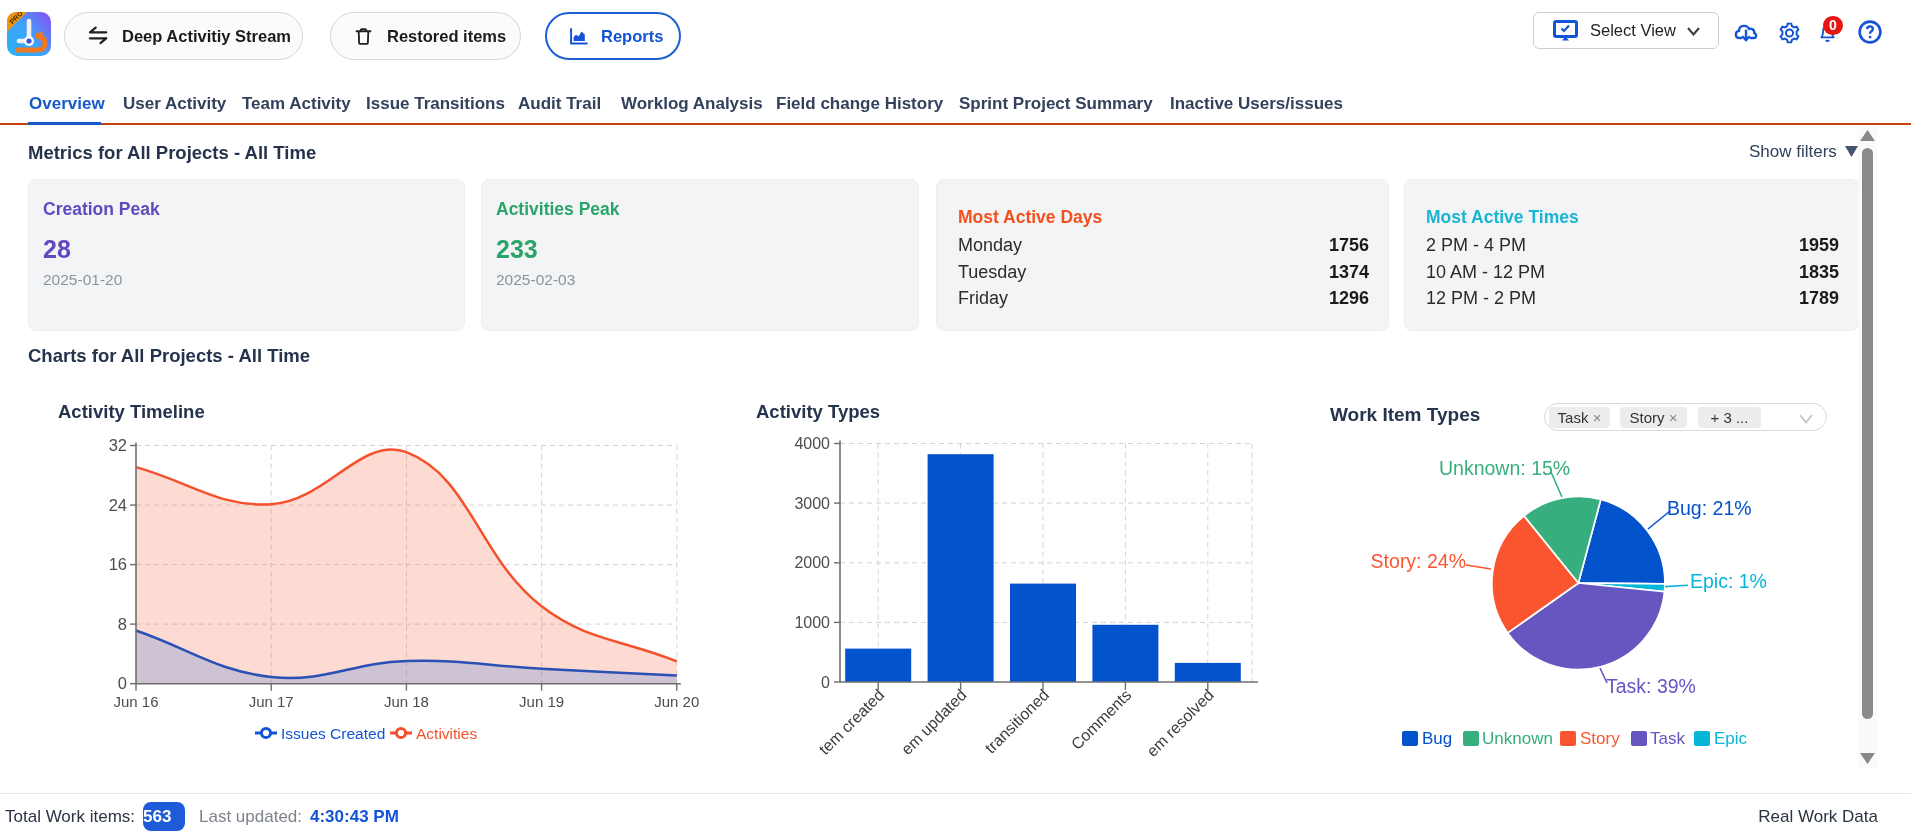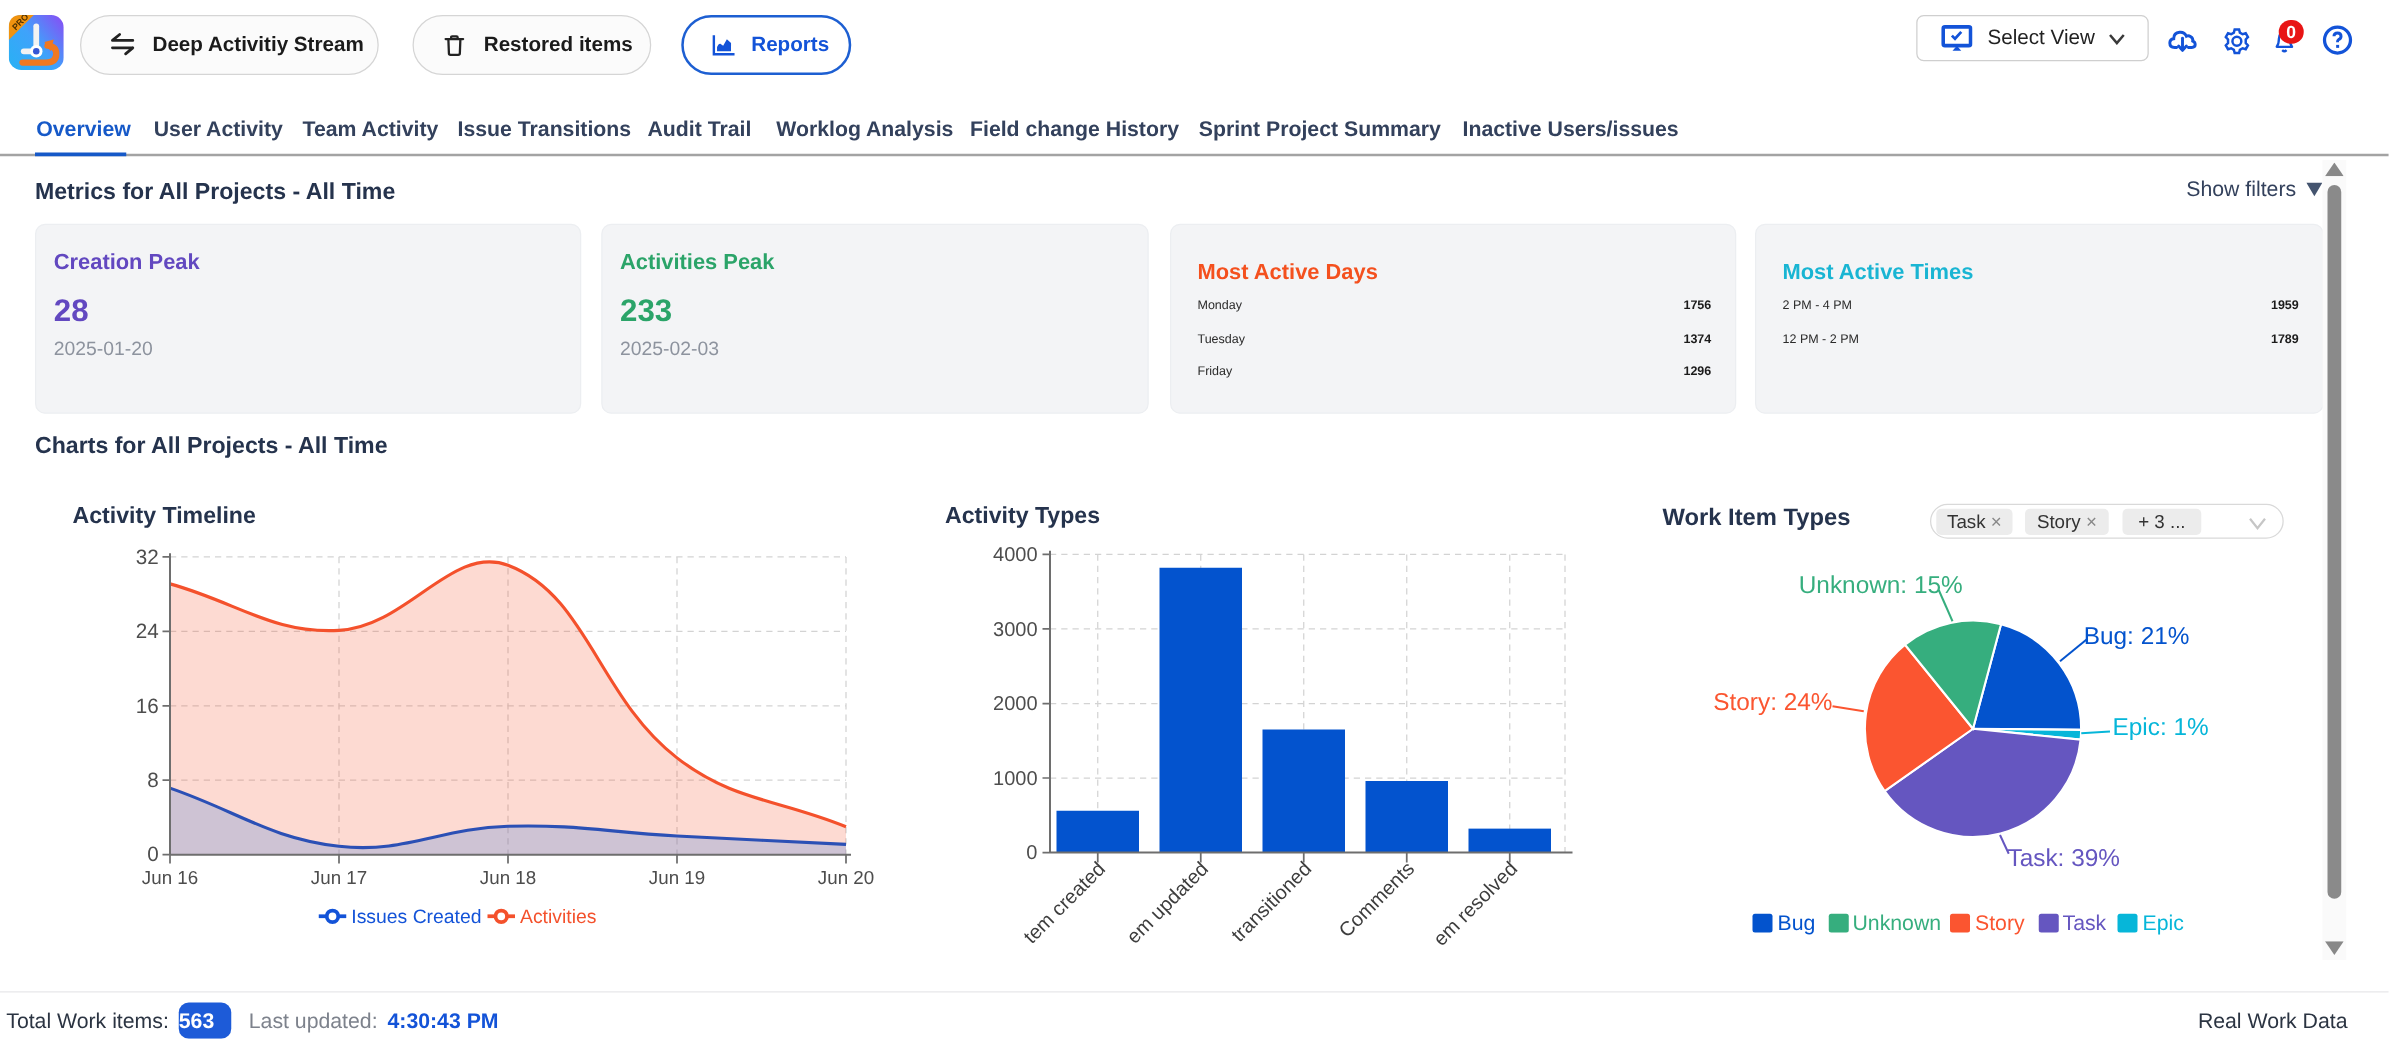--- a/index.html
+++ b/index.html
@@ -6,32 +6,32 @@
 html,body { width:1911px; height:831px; background:#fff; font-family:"Liberation Sans",sans-serif; overflow:hidden; }
 #page { position:relative; width:1911px; height:831px; }
 .abs { position:absolute; }
 
 
 .hbtn { position:absolute; top:12px; height:48px; border:1px solid #d5d5d5; border-radius:24px; background:#fbfbfb; display:flex; align-items:center; gap:13px; font-weight:700; font-size:16.5px; color:#1b1b1b; padding:15px 22px; white-space:nowrap; }
 .hbtn svg { flex-shrink:0; }
 .hbtn.active { border:2px solid #1d5fd2; color:#1353d8; background:#fff; font-size:16.5px; padding:0 20px; gap:12px; }
 
 
-#tabs { position:absolute; top:90px; left:0; width:1911px; height:35px; border-bottom:2px solid #a3a3a3; }
+#tabs { position:absolute; top:90px; left:0; width:1911px; height:35px; border-bottom:2px solid #c2410c; }
 .tab { position:absolute; top:4px; font-size:17px; font-weight:700; color:#33415c; white-space:nowrap; }
 .tab.active { color:#1659c8; }
 
 
 .card { position:absolute; top:179px; height:152px; background:#f3f4f6; border:1px solid #eceef1; border-radius:8px; }
 .card h3 { font-size:17.5px; font-weight:700; line-height:20px; }
 .card.mc h3 { margin:19px 0 0 14px; }
 .card.lc h3 { margin:27px 0 0 21px; }
 .bigval { font-size:25px; font-weight:700; line-height:26px; margin:17px 0 0 14px; }
 .carddate { font-size:15.5px; color:#8d939e; line-height:18px; margin:9px 0 0 14px; }
-.crow { display:flex; justify-content:space-between; font-size:10px; line-height:16px; color:#2b2b2b; margin:0 19px 10.5px 21px; }
+.crow { display:flex; justify-content:space-between; font-size:18px; line-height:16px; color:#2b2b2b; margin:0 19px 10.5px 21px; }
 .crow b { font-weight:700; color:#1b1b1b; }
 .crow1 { margin-top:10px; }
 
 .sechead { position:absolute; left:28px; font-size:18.5px; font-weight:700; color:#25334d; }
 
 
 .ctitle { position:absolute; font-size:18.5px; font-weight:700; color:#25334d; }
 
 
 #footer { position:absolute; top:793px; left:0; width:1911px; height:28px; border-top:1px solid #e8e8ea; }
@@ -154,20 +154,24 @@
     <div class="crow">
         <span>Friday</span>
         <b>1296</b>
       </div>
   </div>
   <div class="card lc" style="left:1404px; width:455px;">
     <h3 style="color:#19b5d3;">Most Active Times</h3>
     <div class="crow crow1">
         <span>2 PM - 4 PM</span>
         <b>1959</b>
+      </div>
+    <div class="crow">
+        <span>10 AM - 12 PM</span>
+        <b>1835</b>
       </div>
     <div class="crow">
         <span>12 PM - 2 PM</span>
         <b>1789</b>
       </div>
   </div>
 
   <div class="sechead" style="top:345px;">Charts for All Projects - All Time</div>
 
   <div class="ctitle" style="left:58px; top:401px;">Activity Timeline</div>

